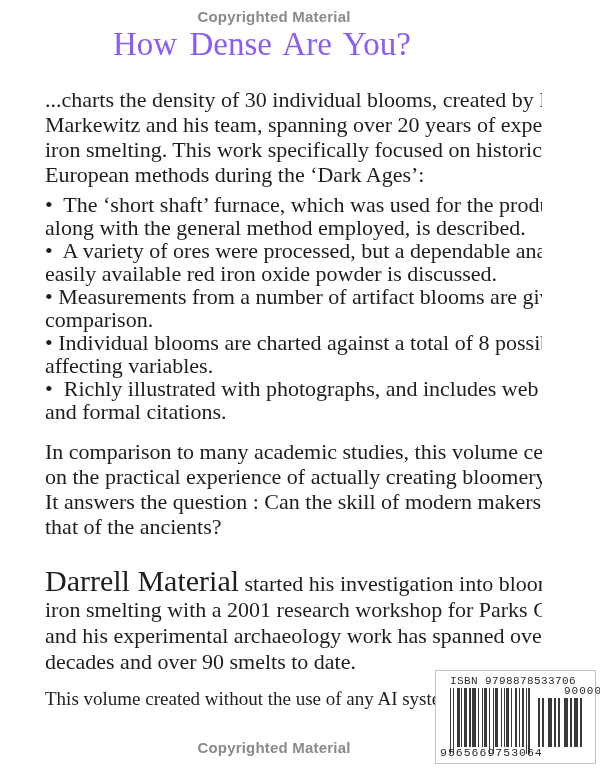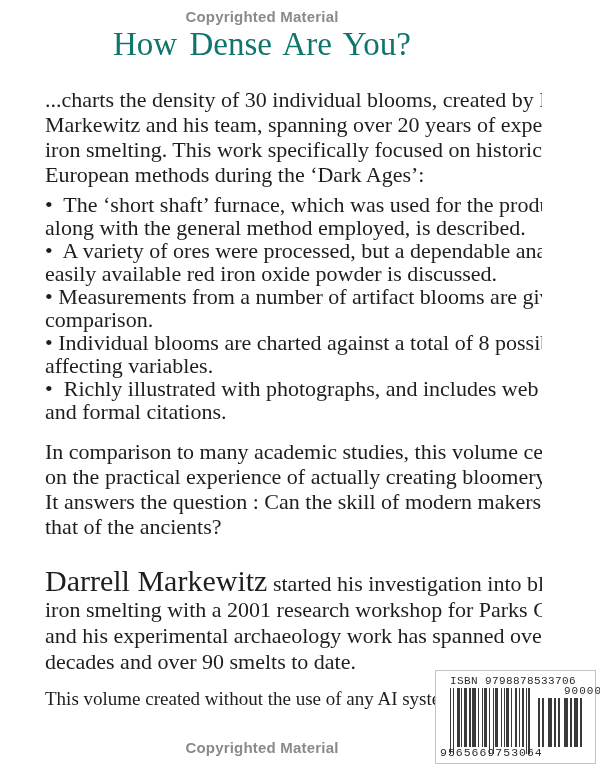--- a/index.html
+++ b/index.html
@@ -1,29 +1,29 @@
 <!DOCTYPE html>
 <html><head>
 <meta charset="utf-8">
 <style>
   html,body{margin:0;padding:0;background:#fff;}
   .page{
     position:relative;width:600px;height:776px;background:#ffffff;
     overflow:hidden;font-family:"Liberation Serif",serif;color:#1d1d1d;
   }
   .banner{
-    position:absolute;left:0;width:524px;text-align:center;
+    position:absolute;left:12px;width:524px;text-align:center;
     font-family:"Liberation Sans",sans-serif;font-weight:700;
     font-size:15px;color:#8a8a8a;letter-spacing:0.2px;
   }
   .banner.top{top:8px;}
   .banner.bottom{top:739px;}
   .title{
     position:absolute;top:26px;left:0;width:524px;text-align:center;
-    font-size:33px;color:#0f766e;word-spacing:4px;white-space:pre;font-family:Liberation Serif, serif;
+    font-size:33px;color:#8b5cf6;word-spacing:4px;white-space:pre;font-family:Liberation Serif, serif;
   }
   .textblock{
     position:absolute;left:45px;width:497px;overflow:hidden;
     font-size:22px;white-space:pre;color:#1e1e1e;
   }
   .intro{top:87px;line-height:25px;}
   .bullets{top:193px;line-height:23px;}
   .summary{top:439px;line-height:25px;}
   .author{top:568px;line-height:26px;}
   .author-name{font-size:30px;}
@@ -81,21 +81,21 @@
 • Individual blooms are charted against a total of 8 possible
 affecting variables.
 •  Richly illustrated with photographs, and includes web site links
 and formal citations.</div>
 
   <div class="textblock summary">In comparison to many academic studies, this volume centres
 on the practical experience of actually creating bloomery iron.
 It answers the question : Can the skill of modern makers match
 that of the ancients?</div>
 
-  <div class="textblock author"><span class="author-name">Darrell Markewitz</span><span> started his investigation into bloomery
+  <div class="textblock author"><span class="author-name">Darrell Material</span><span> started his investigation into bloomery
 iron smelting with a 2001 research workshop for Parks Canada,
 and his experimental archaeology work has spanned over two
 decades and over 90 smelts to date.</span></div>
 
   <div class="textblock ai-note">This volume created without the use of any AI systems!</div>
 
   <div class="barcode-box">
     <div class="isbn-label">ISBN 9798878533706</div>
     <div class="ean-bars">
         <div class="bar" style="width: 1.37931px; background: rgb(58, 58, 58); height: 66px;"></div>

